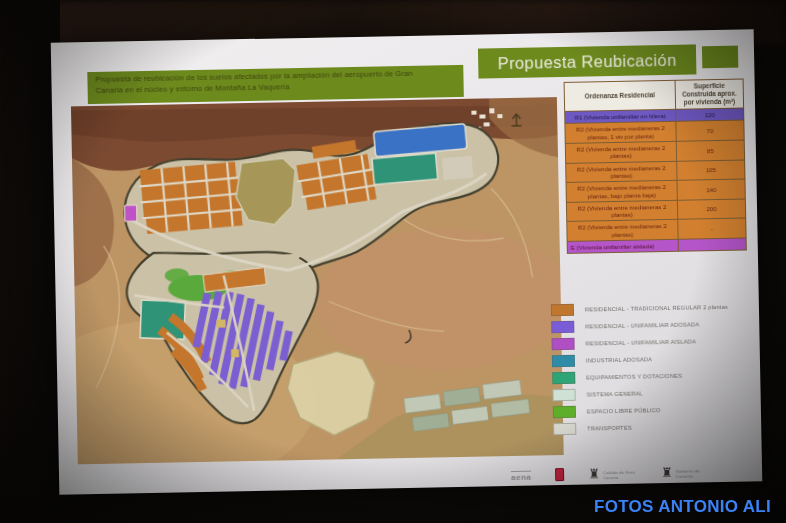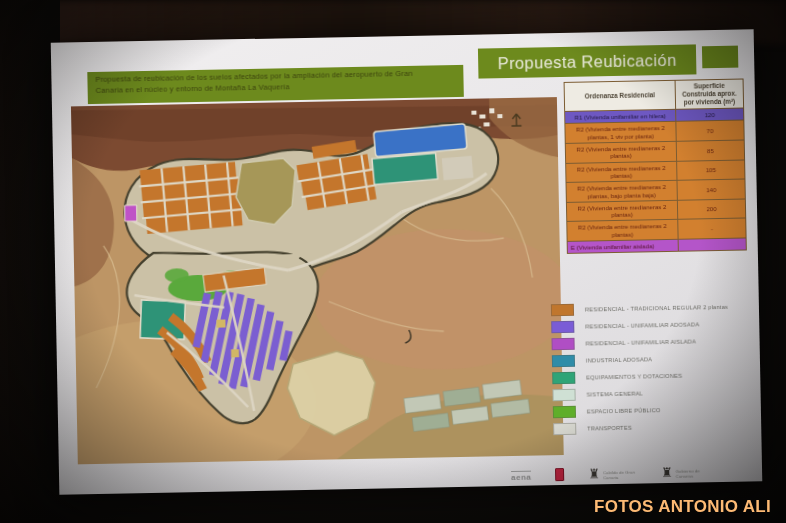--- a/index.html
+++ b/index.html
@@ -51,21 +51,21 @@
     align-items:flex-end;gap:24px;filter:blur(.3px);}
   .logo{display:flex;align-items:flex-end;gap:3px;}
   .aena-text{font-size:8px;color:#8c8c8c;font-weight:bold;letter-spacing:.5px;
     border-top:1px solid #9a9a9a;padding-top:1px;}
   .shield{width:9px;height:13px;background:#c02440;border:1px solid #7e1024;border-radius:1px;}
   .crest{font-size:13px;color:#3a3733;line-height:1;}
   .crest-caption{font-size:4.4px;color:#8a8a86;line-height:1.15;max-width:34px;}
   
   .vignette{position:absolute;inset:0;pointer-events:none;
     background:radial-gradient(ellipse at 50% 45%, rgba(0,0,0,0) 55%, rgba(0,0,0,.45) 85%, rgba(0,0,0,.7) 100%);}
-  .watermark{position:absolute;right:15px;bottom:6px;color:#fdba74;font-weight:bold;
+  .watermark{position:absolute;right:15px;bottom:6px;color:#3b82f6;font-weight:bold;
     font-size:17px;letter-spacing:.3px;font-family:"Liberation Sans",sans-serif;}
 </style>
 </head>
 <body>
 
 <div class="photo">
   <div class="top-blur"></div>
   <div class="side-shadow"></div>
 
   <div class="slide">

